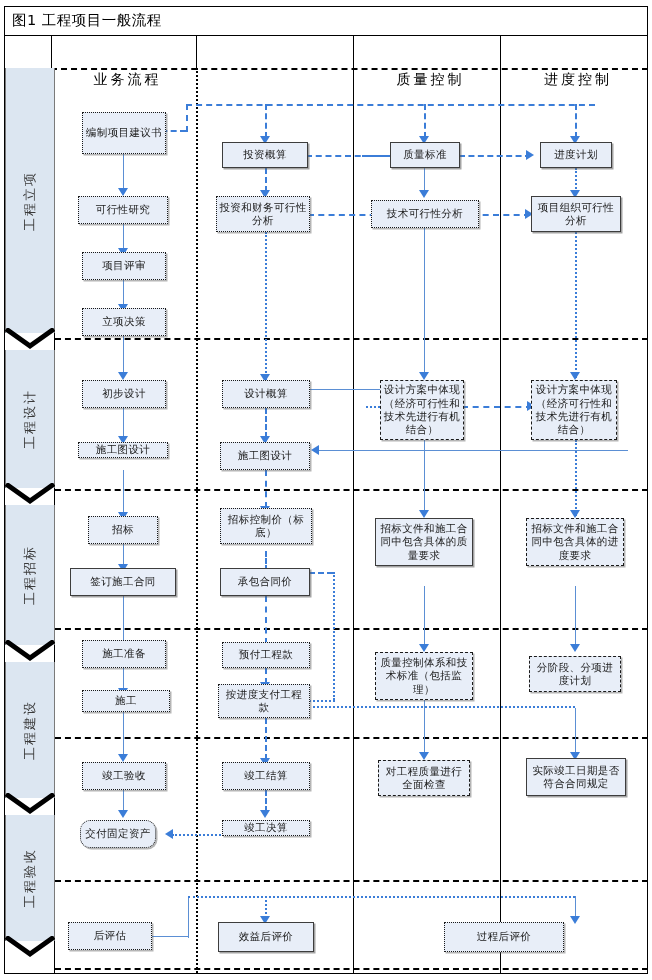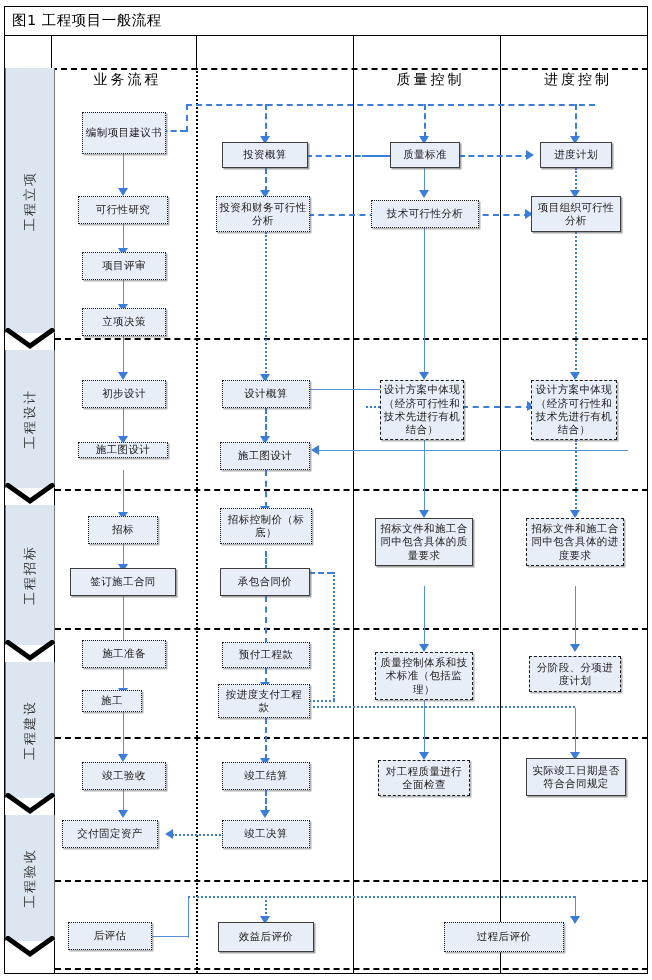--- a/index.html
+++ b/index.html
@@ -267,27 +267,27 @@
     </div>
   <div class="box dotted" style="left:88px;top:516px;width:70px;height:28px;">
     <span>招标</span>
     </div>
   <div class="box solid" style="left:70px;top:568px;width:106px;height:28px;">
     <span>签订施工合同</span>
     </div>
   <div class="box dotted" style="left:82px;top:640px;width:84px;height:28px;">
     <span>施工准备</span>
     </div>
-  <div class="box dotted" style="left:82px;top:690px;width:60px;height:22px;">
+  <div class="box dotted" style="left:82px;top:690px;width:88px;height:22px;">
     <span>施工</span>
     </div>
   <div class="box dotted" style="left:82px;top:762px;width:84px;height:28px;">
     <span>竣工验收</span>
     </div>
-  <div class="box dotted" style="left:62px;top:820px;width:96px;height:28px;">
+  <div class="box dotted" style="left:80px;top:820px;width:76px;height:28px;border-radius:10px;">
     <span>交付固定资产</span>
     </div>
   <div class="box dotted" style="left:68px;top:922px;width:84px;height:28px;">
     <span>后评估</span>
     </div>
 
   <div class="box solid" style="left:222px;top:142px;width:86px;height:26px;">
     <span>投资概算</span>
     </div>
   <div class="box dotted" style="left:216px;top:196px;width:94px;height:36px;">
@@ -307,21 +307,21 @@
     </div>
   <div class="box dotted" style="left:222px;top:642px;width:88px;height:26px;">
     <span>预付工程款</span>
     </div>
   <div class="box dotted" style="left:218px;top:684px;width:92px;height:34px;">
     <span>按进度支付工程款</span>
     </div>
   <div class="box dotted" style="left:222px;top:762px;width:88px;height:28px;">
     <span>竣工结算</span>
     </div>
-  <div class="box dotted" style="left:222px;top:820px;width:88px;height:28px;">
+  <div class="box dotted" style="left:222px;top:820px;width:88px;height:16px;">
     <span>竣工决算</span>
     </div>
   <div class="box solid" style="left:218px;top:922px;width:96px;height:30px;">
     <span>效益后评价</span>
     </div>
 
   <div class="box solid" style="left:390px;top:142px;width:70px;height:26px;">
     <span>质量标准</span>
     </div>
   <div class="box dotted" style="left:371px;top:200px;width:108px;height:28px;">

